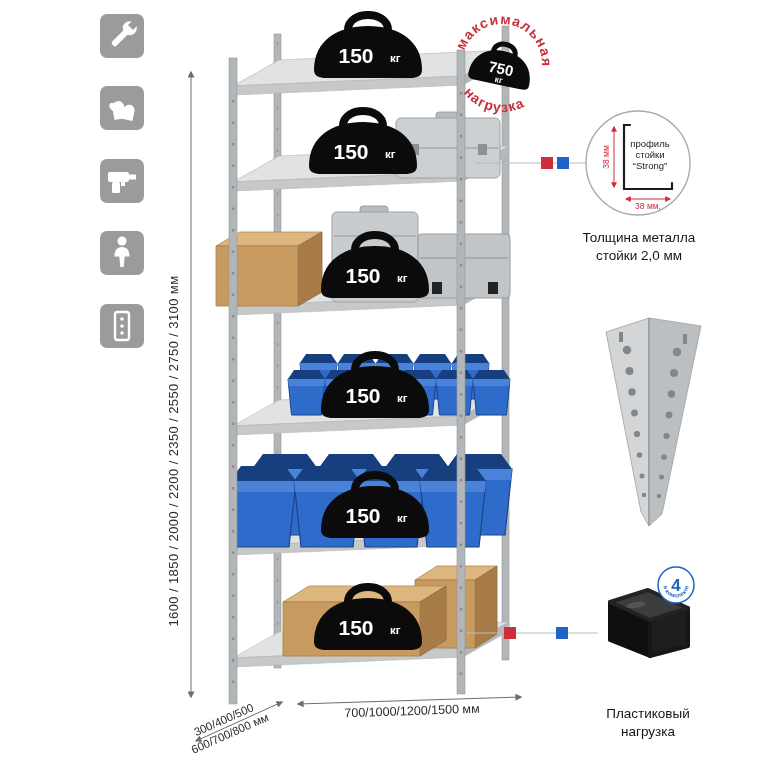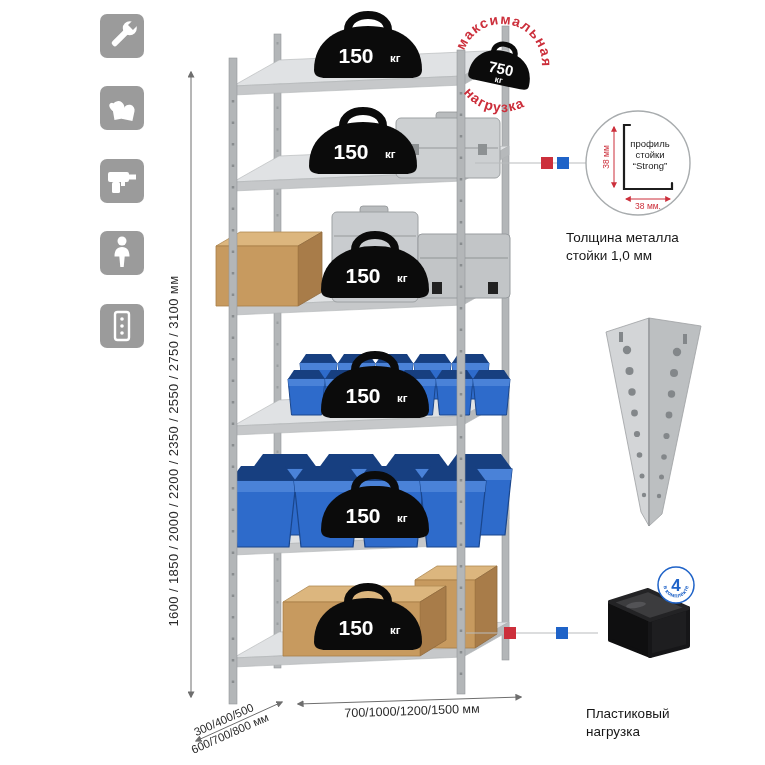--- a/index.html
+++ b/index.html
@@ -8,23 +8,23 @@
          font-family:"Liberation Sans",sans-serif;color:#222;}
   .icon-box{position:absolute;left:100px;width:44px;height:44px;background:#9b9b9b;
             border-radius:7px;display:flex;align-items:center;justify-content:center;}
   .scene{position:absolute;left:0;top:0;}
   .height-label{position:absolute;left:-72px;top:441px;width:496px;height:20px;text-align:center;
             transform:rotate(-90deg);font-size:13px;color:#2b2b2b;letter-spacing:.4px;white-space:nowrap;}
   .depth-label{position:absolute;left:156px;top:712px;width:142px;text-align:center;
             transform:rotate(-24deg);font-size:11.5px;color:#2b2b2b;line-height:1.3;}
   .width-label{position:absolute;left:312px;top:704px;width:200px;text-align:center;
             transform:rotate(-2deg);font-size:12.5px;color:#2b2b2b;}
-  .caption{position:absolute;font-size:13.5px;color:#161616;line-height:1.35;}
+  .caption{position:absolute;text-align:center;font-size:13.5px;color:#161616;line-height:1.35;}
   .caption.profile{left:566px;top:229px;width:146px;}
-  .caption.foot{left:586px;top:705px;width:156px;}
+  .caption.foot{left:570px;top:705px;width:156px;}
   
   .kb-num{fill:#ffffff;font-size:21px;font-weight:bold;font-family:"Liberation Sans",sans-serif;}
   .kb-unit{fill:#ffffff;font-size:11.5px;font-weight:bold;font-family:"Liberation Sans",sans-serif;}
   .stamp-arc{fill:#cc2f3b;font-size:14px;font-weight:bold;letter-spacing:1.2px;font-family:"Liberation Sans",sans-serif;}
   .stamp-num{fill:#ffffff;font-size:15px;font-weight:bold;font-family:"Liberation Sans",sans-serif;}
   .stamp-unit{fill:#ffffff;font-size:8.5px;font-weight:bold;font-family:"Liberation Sans",sans-serif;}
   .profile-text{fill:#1a1a1a;font-size:9.5px;font-family:"Liberation Sans",sans-serif;}
   .dim-red{fill:#cc2f3b;font-size:8.5px;font-family:"Liberation Sans",sans-serif;}
   .badge-num{fill:#1f63c8;font-size:17px;font-weight:bold;font-family:"Liberation Sans",sans-serif;}
   .badge-arc{fill:#1f63c8;font-size:5.6px;font-weight:bold;letter-spacing:.3px;font-family:"Liberation Sans",sans-serif;}
@@ -333,21 +333,21 @@
 
   <div class="depth-label">
     <div>300/400/500</div>
     <div>600/700/800 мм</div>
   </div>
 
   <div class="width-label">700/1000/1200/1500 мм</div>
 
   <div class="caption profile">
     <div>Толщина металла</div>
-    <div>стойки 1,0 мм</div>
+    <div>стойки 2,0 мм</div>
   </div>
 
   <div class="caption foot">
     <div>Пластиковый</div>
     <div>нагрузка</div>
   </div>
 
 </div>
 
 </body></html>

